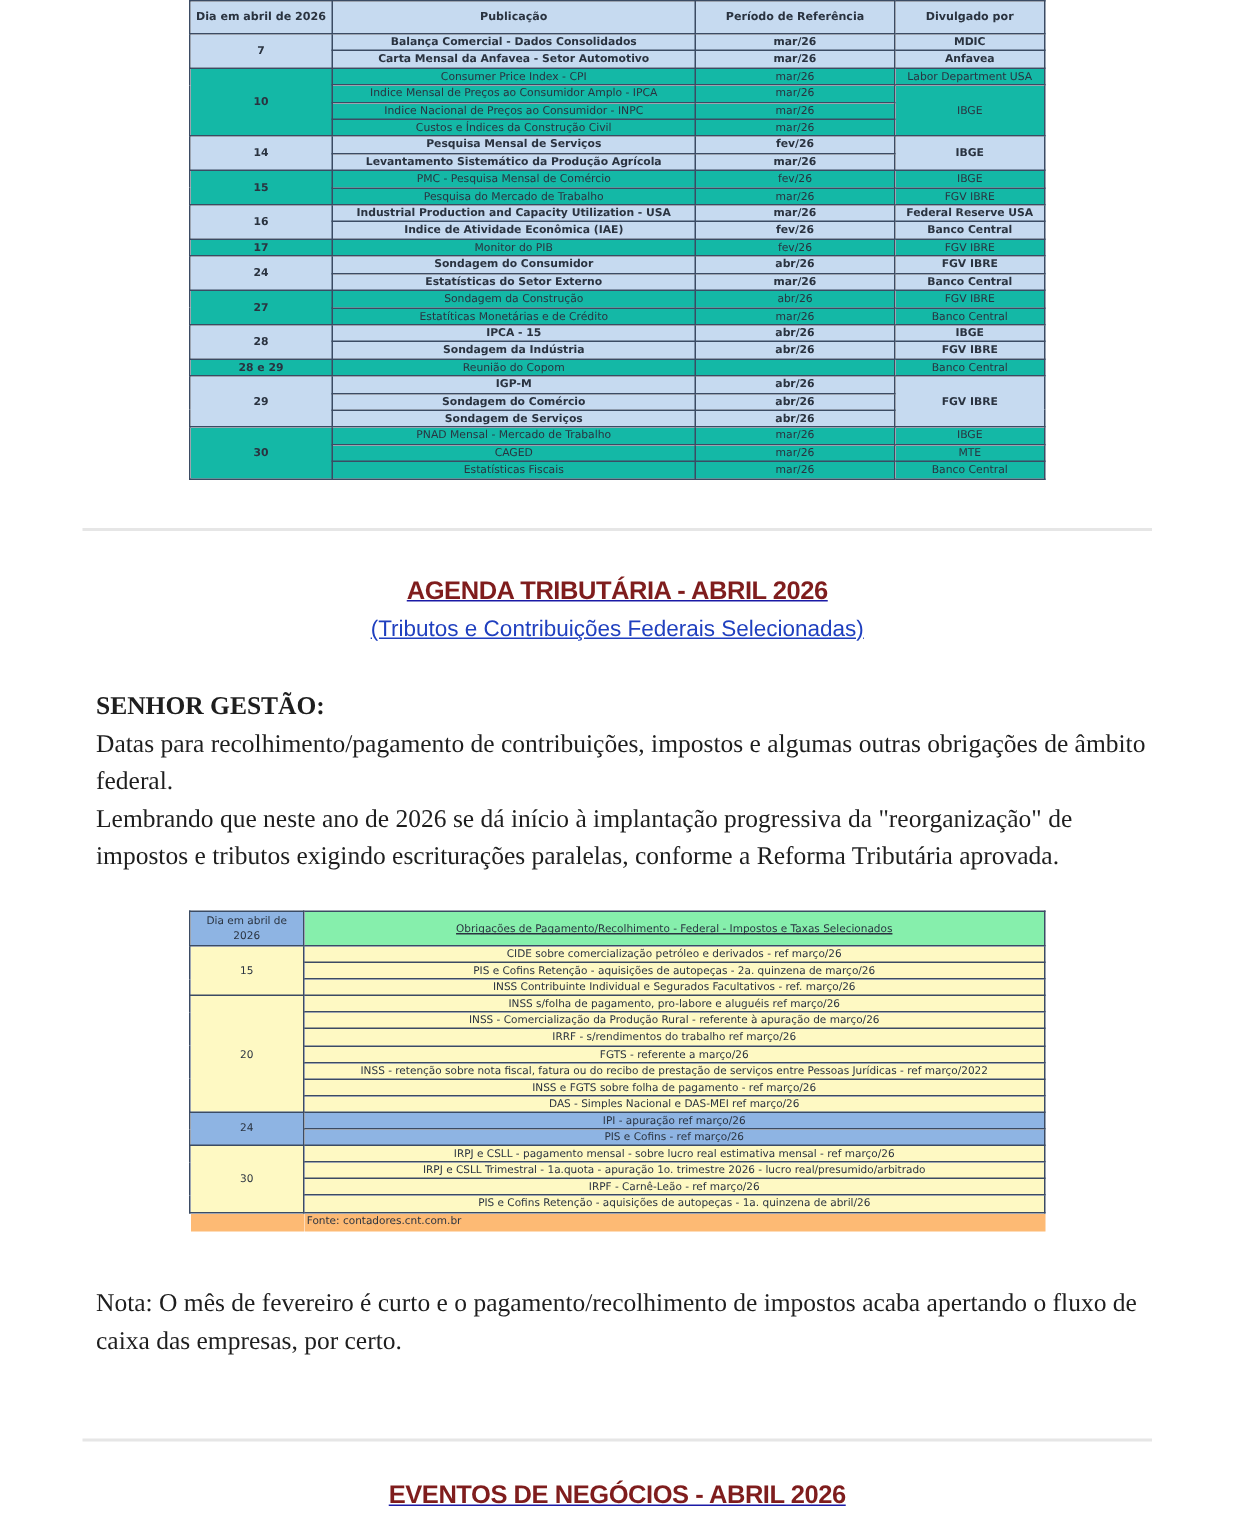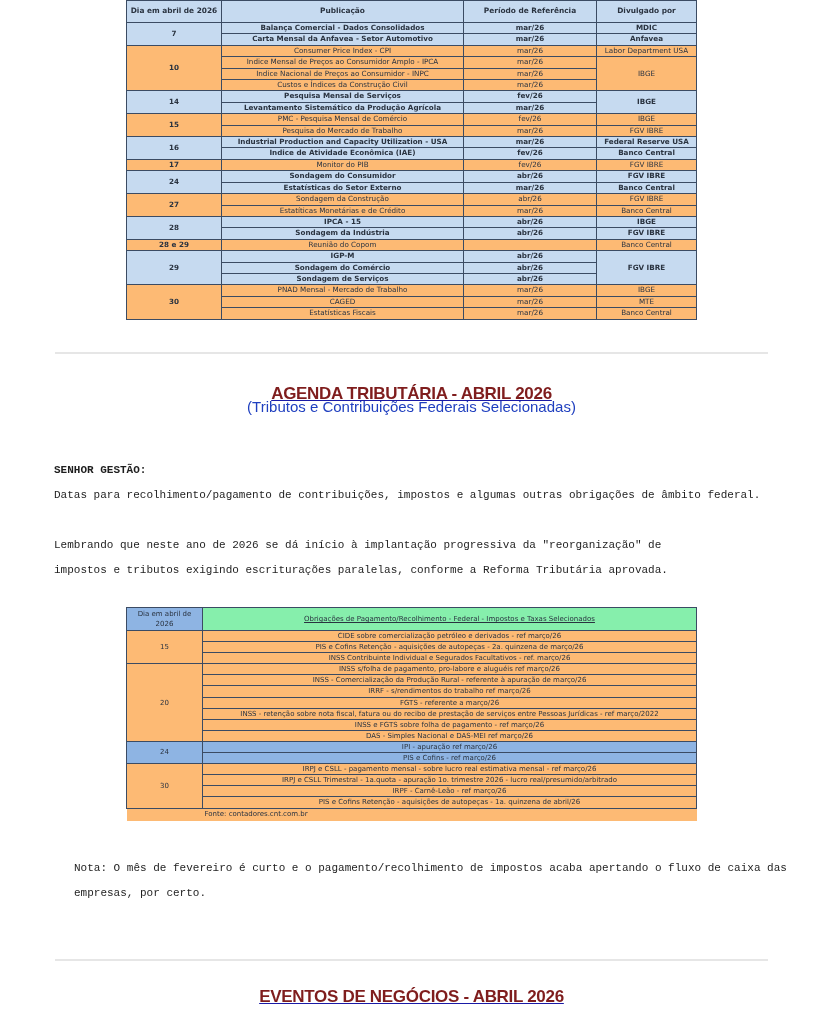--- a/index.html
+++ b/index.html
@@ -4,42 +4,42 @@
 <style>
   html, body { margin: 0; padding: 0; background: #ffffff; }
   body { width: 823px; height: 1024px; overflow: hidden; position: relative; font-family: "Liberation Sans", "DejaVu Sans", sans-serif; color: #222; }
 
   
   .t1-wrap { position: absolute; left: 126px; top: 0px; width: 570px; }
   table.t1 { border-collapse: collapse; width: 570px; table-layout: fixed; font-family: "DejaVu Sans", sans-serif; font-size: 7.2px; color: #2a3340; }
   table.t1 td, table.t1 th { border: 1px solid #3b4b63; text-align: center; padding: 0 2px; height: 10.4px; line-height: 10.4px; white-space: nowrap; overflow: hidden; }
   table.t1 th { height: 21px; font-weight: bold; background: #c6daf0; font-size: 7.4px; }
   table.t1 .light td { background: #c6daf0; font-weight: bold; }
-  table.t1 .dark td { background: #fdba74; }
+  table.t1 .dark td { background: #14b8a6; }
   table.t1 td.day { font-weight: bold; }
 
   
   .sep { position: absolute; left: 55px; width: 713px; height: 2px; background: #e6e6e6; }
 
   
   .h2 { position: absolute; left: 0; width: 823px; text-align: center; font-family: "Liberation Sans", sans-serif; font-weight: bold; font-size: 17px; color: #1a1aa6; text-decoration: underline; letter-spacing: -0.3px; }
   .h2 a { color: #7f1d1d; }
   .sub-h { position: absolute; left: 0; width: 823px; text-align: center; font-family: "Liberation Sans", sans-serif; font-size: 15px; color: #1f3fbf; }
 
-  .p { position: absolute; left: 54px; width: 720px; font-family: Liberation Mono, monospace; font-size: 11px; line-height: 25px; color: #1e1e1e; }
+  .p { position: absolute; left: 64px; width: 720px; font-family: Liberation Serif, serif; font-size: 17px; line-height: 25px; color: #1e1e1e; }
   .p b { font-weight: bold; }
 
   
   .t2-wrap { position: absolute; left: 126px; top: 607px; width: 570px; }
   table.t2 { border-collapse: collapse; width: 570px; table-layout: fixed; font-family: "DejaVu Sans", sans-serif; font-size: 7px; color: #2a3340; }
   table.t2 td, table.t2 th { border: 1px solid #3b4b63; text-align: center; padding: 0 2px; height: 10.1px; line-height: 10.1px; white-space: nowrap; overflow: hidden; font-weight: normal; }
   table.t2 th { height: 22px; line-height: 10px; background: #8eb4e3; }
   table.t2 th.title { text-decoration: underline; background: #86efac; }
   table.t2 th.day-h { white-space: normal; background: #8eb4e3; }
-  table.t2 .light td { background: #fdba74; }
+  table.t2 .light td { background: #fef9c3; }
   table.t2 .dark td { background: #8eb4e3; }
   table.t2 tr.src td { border: none; background: #fdba74; text-align: left; height: 12px; }
   table.t2 tr.src td.src-text { padding-left: 2px; }
 </style>
 </head>
 <body>
 
 <div class="t1-wrap">
   <table class="t1">
     <colgroup>
@@ -196,21 +196,21 @@
         </tr>
       </tbody>
   </table>
 </div>
 
 <div class="sep" style="top:352px;"></div>
 
 <div class="h2" style="top:384px;">
   <a>AGENDA TRIBUTÁRIA - ABRIL 2026</a>
 </div>
-<div class="sub-h" style="top:398px;">(Tributos e Contribuições Federais Selecionadas)</div>
+<div class="sub-h" style="top:411px;text-decoration:underline;">(Tributos e Contribuições Federais Selecionadas)</div>
 
 <div class="p" style="top:458px;"><b>SENHOR GESTÃO:</b></div>
 <div class="p" style="top:483px; width:715px;">Datas para recolhimento/pagamento de contribuições, impostos e algumas outras obrigações de âmbito federal.</div>
 <div class="p" style="top:533px; width:660px;">Lembrando que neste ano de 2026 se dá início à implantação progressiva da "reorganização" de impostos e tributos exigindo escriturações paralelas, conforme a Reforma Tributária aprovada.</div>
 
 <div class="t2-wrap">
   <table class="t2">
     <colgroup>
       <col style="width:76px">
         <col style="width:494px">
@@ -275,19 +275,19 @@
           <td>PIS e Cofins Retenção - aquisições de autopeças - 1a. quinzena de abril/26</td>
         </tr>
         <tr class="src">
           <td></td>
           <td class="src-text">Fonte: contadores.cnt.com.br</td>
         </tr>
       </tbody>
   </table>
 </div>
 
-<div class="p" style="top:856px; width:715px;margin-left:20px;">Nota: O mês de fevereiro é curto e o pagamento/recolhimento de impostos acaba apertando o fluxo de caixa das empresas, por certo.</div>
+<div class="p" style="top:856px; width:715px;">Nota: O mês de fevereiro é curto e o pagamento/recolhimento de impostos acaba apertando o fluxo de caixa das empresas, por certo.</div>
 
 <div class="sep" style="top:959px;"></div>
 
 <div class="h2" style="top:987px;">
   <a>EVENTOS DE NEGÓCIOS - ABRIL 2026</a>
 </div>
 
 </body></html>

